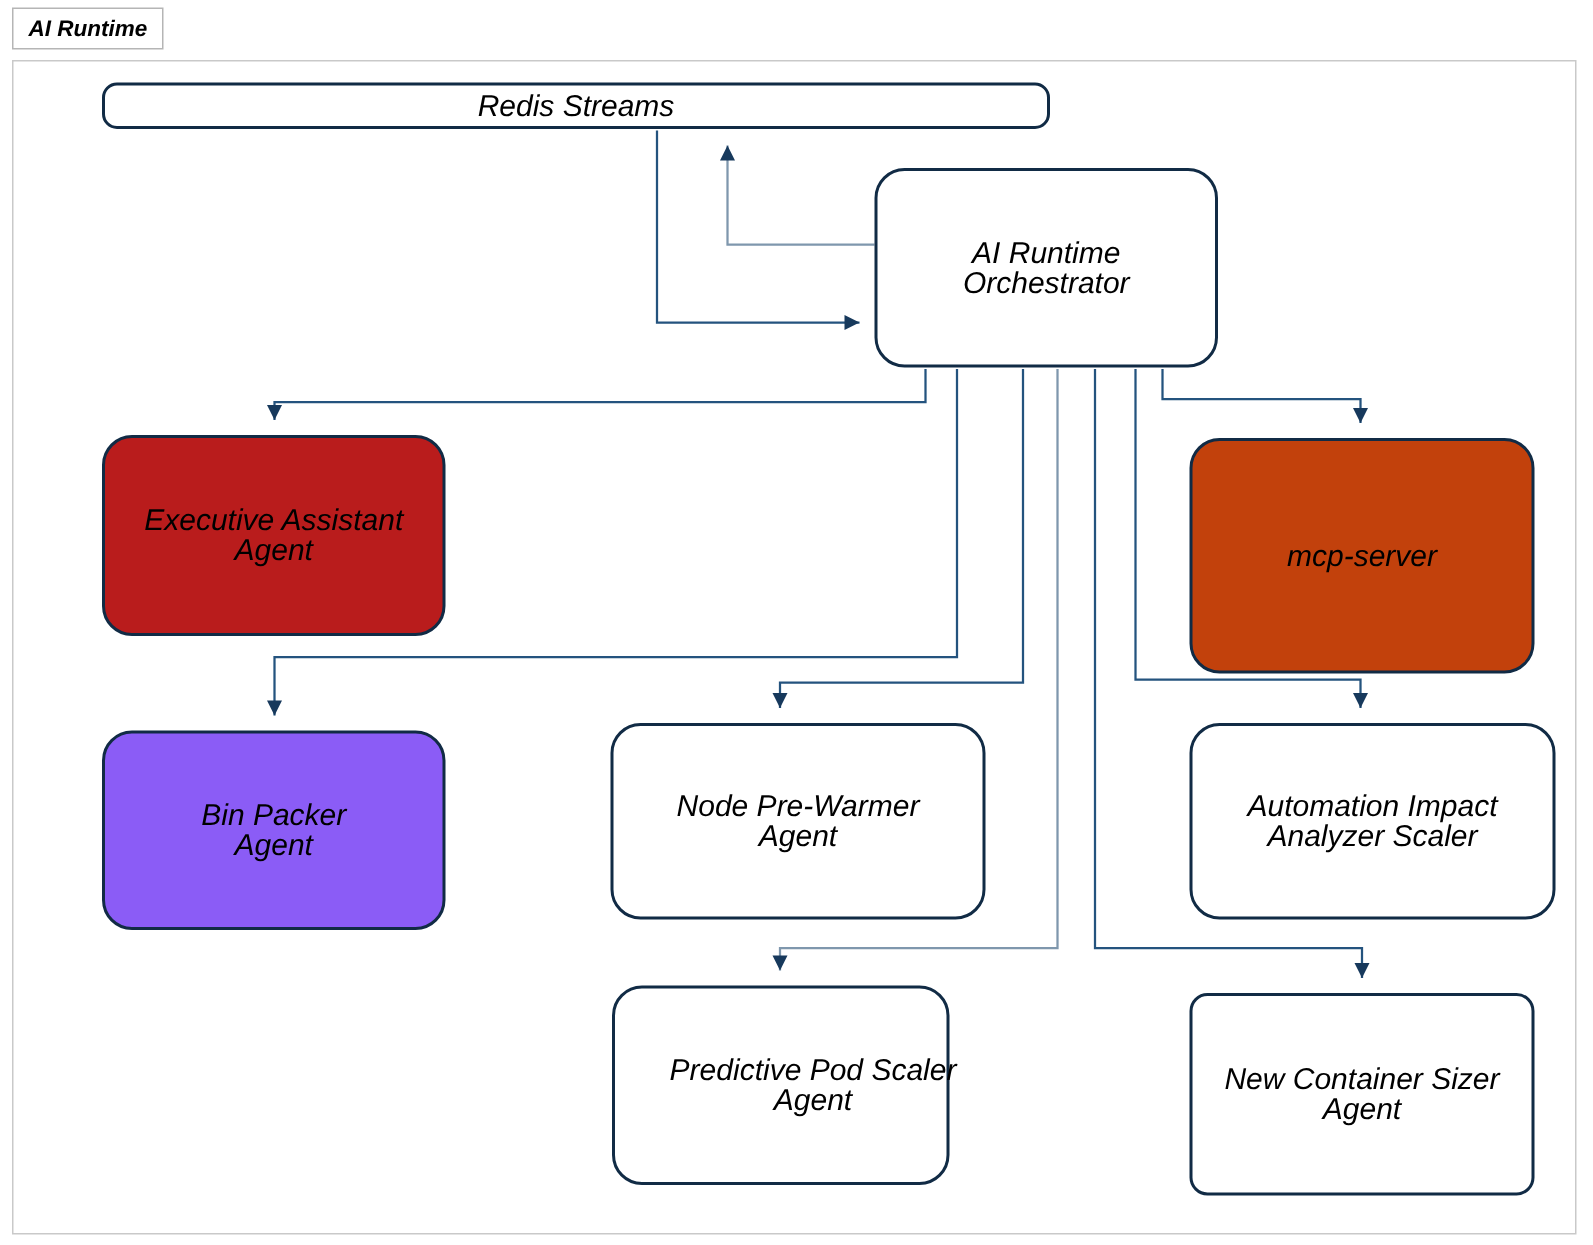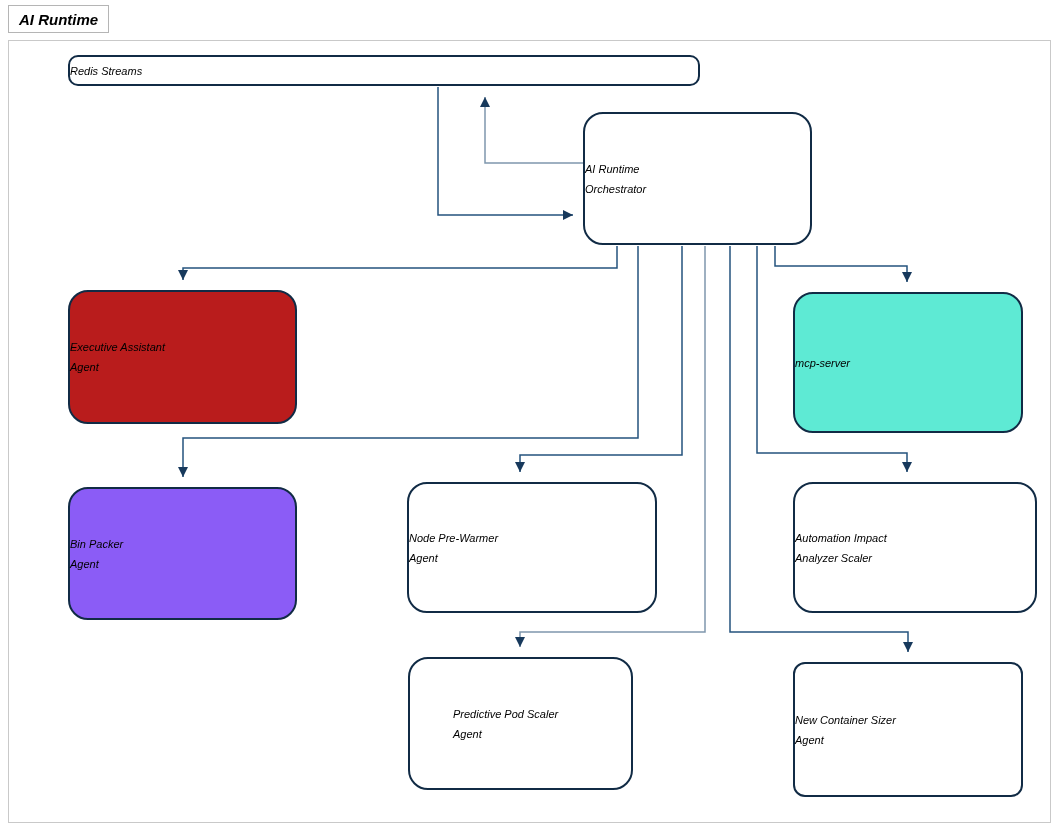--- a/index.html
+++ b/index.html
@@ -21,22 +21,22 @@
     border: 1px solid #b5b5b5; background: #ffffff;
     display: inline-flex; align-items: center;
     padding: 0 10px; font-size: 15px; font-weight: bold;
     box-sizing: border-box; z-index: 5;
   }
   #edge-layer { position: absolute; left: 0; top: 0; z-index: 2; pointer-events: none; }
   .node {
     position: absolute; box-sizing: border-box;
     background: #ffffff; border: 2px solid #112b45;
     display: flex; flex-direction: column;
-    align-items: flex-start; justify-content: center;
-    font-size: 11px; line-height: 20px; text-align: center;
+    align-items: center; justify-content: center;
+    font-size: 20px; line-height: 20px; text-align: center;
     z-index: 3;
   }
   .node .label-line { white-space: nowrap; }
 </style>
 </head>
 <body>
 
 <div id="canvas">
   <div id="title-tab">
     <span>AI Runtime</span>
@@ -84,21 +84,21 @@
       <div class="label-line">Redis Streams</div>
     </div>
     <div class="node" style="left: 583px; top: 112px; width: 229px; height: 133px; border-radius: 20px; border-color: rgb(17, 43, 69); background: rgb(255, 255, 255);">
       <div class="label-line">AI Runtime</div>
       <div class="label-line">Orchestrator</div>
     </div>
     <div class="node" style="left: 68px; top: 290px; width: 229px; height: 134px; border-radius: 20px; border-color: rgb(17, 43, 69); background: #b91c1c;">
       <div class="label-line">Executive Assistant</div>
       <div class="label-line">Agent</div>
     </div>
-    <div class="node" style="left: 793px; top: 292px; width: 230px; height: 141px; border-radius: 20px; border-color: rgb(17, 43, 69); background: #5eead4;">
+    <div class="node" style="left: 793px; top: 292px; width: 230px; height: 157px; border-radius: 20px; border-color: rgb(17, 43, 69); background: #c2410c;">
       <div class="label-line">mcp-server</div>
     </div>
     <div class="node" style="left: 68px; top: 487px; width: 229px; height: 133px; border-radius: 20px; border-color: rgb(17, 43, 69); background: #8b5cf6;">
       <div class="label-line">Bin Packer</div>
       <div class="label-line">Agent</div>
     </div>
     <div class="node" style="left: 407px; top: 482px; width: 250px; height: 131px; border-radius: 20px; border-color: rgb(17, 43, 69); background: rgb(255, 255, 255);">
       <div class="label-line">Node Pre-Warmer</div>
       <div class="label-line">Agent</div>
     </div>

